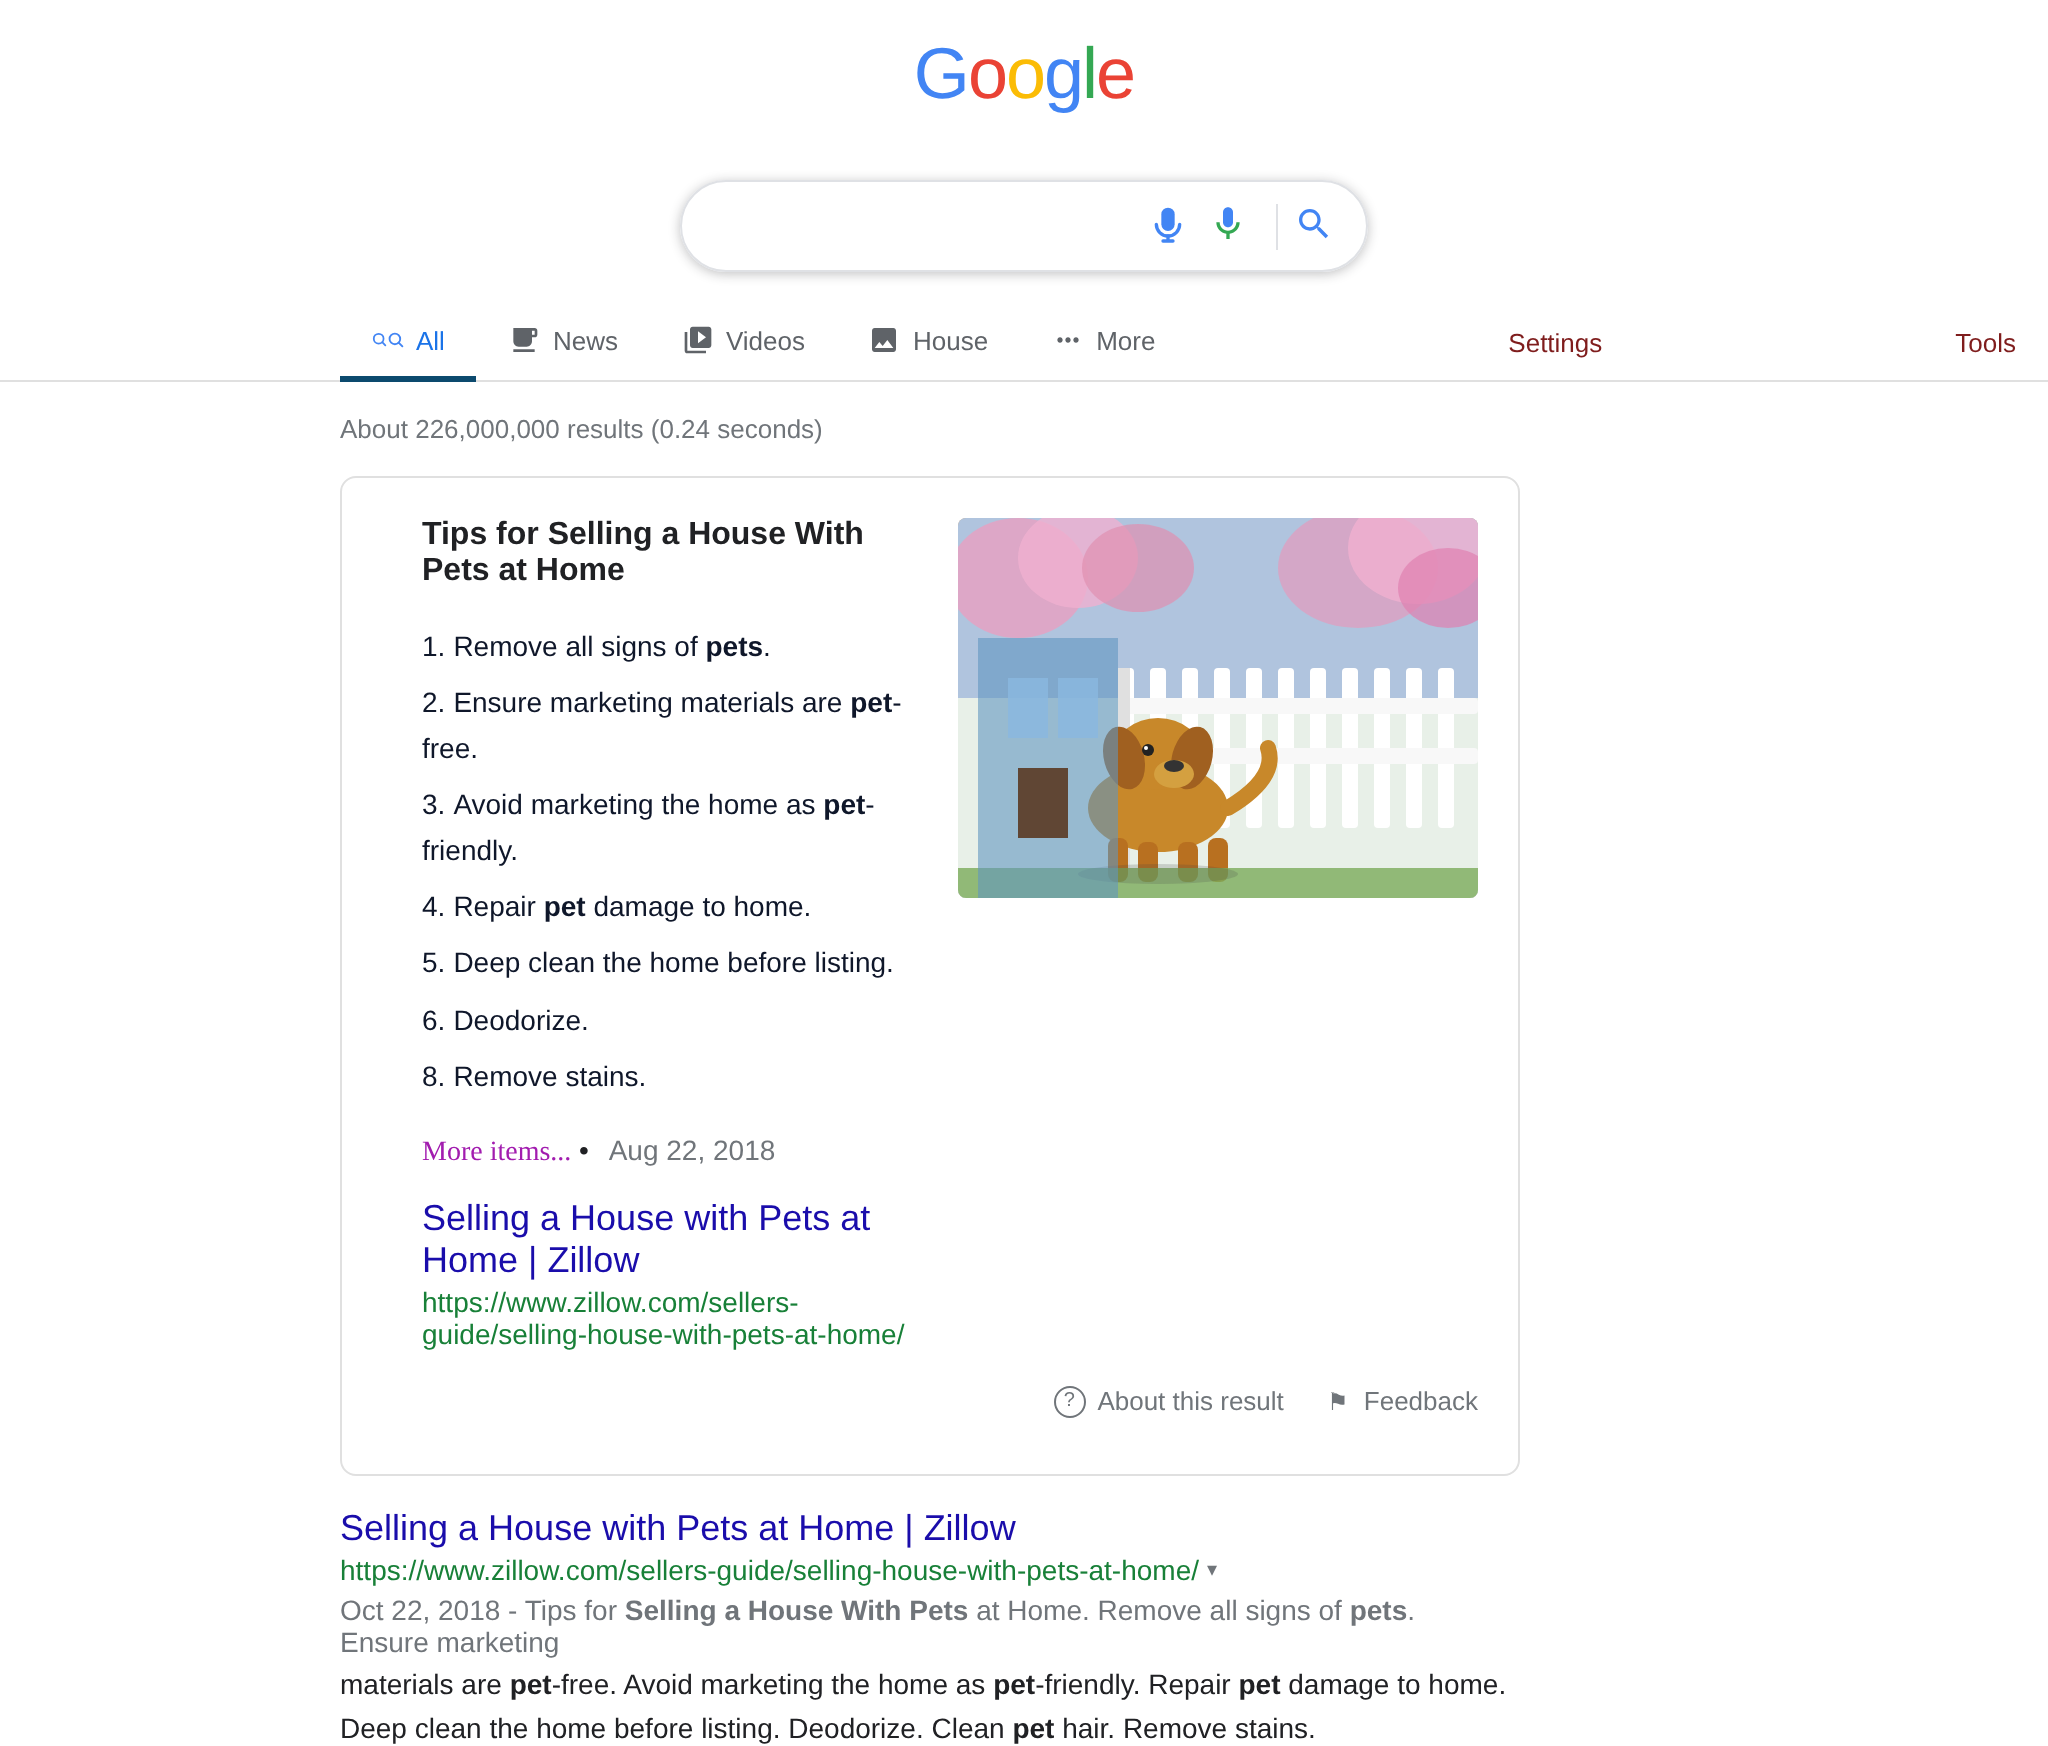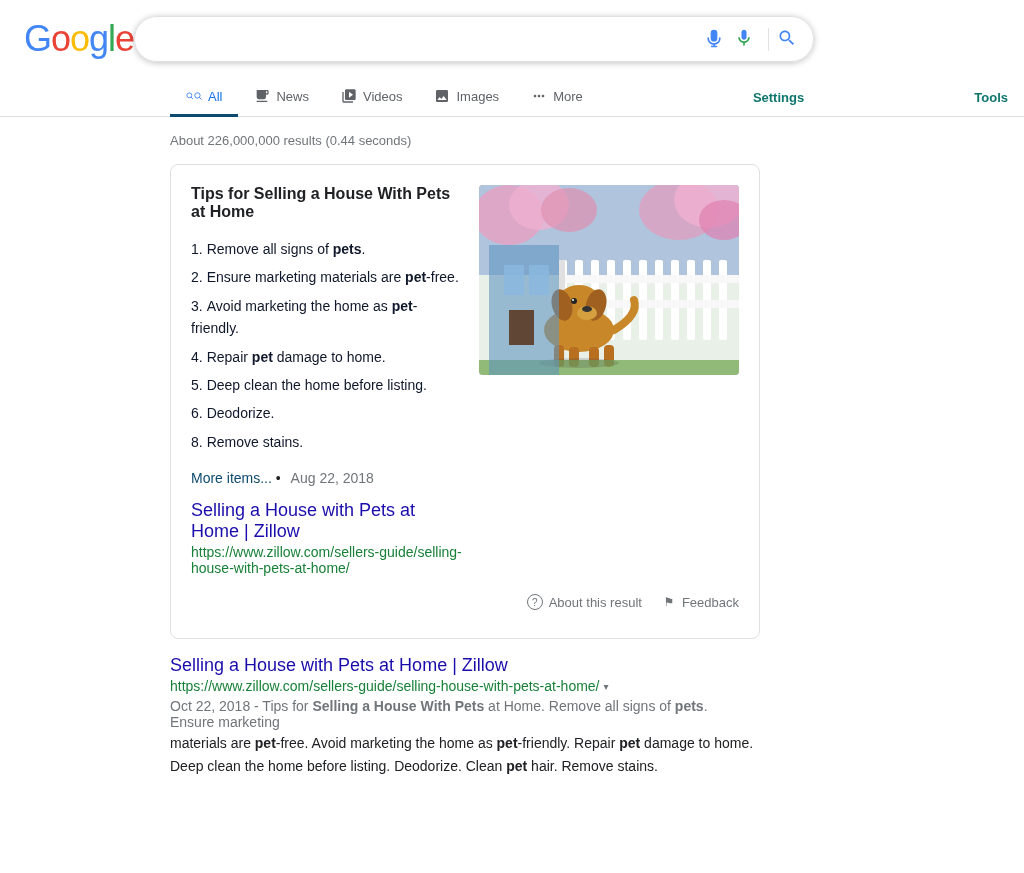--- a/index.html
+++ b/index.html
@@ -8,21 +8,22 @@
       background: #fff;
       color: #202124;
       font-size: 14px;
     }
 
     
     .header {
       display: flex;
       align-items: center;
       padding: 16px 24px 0 24px;
-      gap: 0;
+      gap: 32px;
+      flex-direction: column;
     }
 
     .google-logo {
       font-size: 36px;
       font-weight: 400;
       letter-spacing: -1px;
       text-decoration: none;
       flex-shrink: 0;
     }
     .logo-g { color: #4285F4; }
@@ -96,25 +97,24 @@
     .tab-icon {
       width: 16px;
       height: 16px;
       display: inline-flex;
       align-items: center;
       justify-content: center;
     }
 
     .tab-settings, .tab-tools {
       margin-left: auto;
-      color: #0f766e;
+      color: #7f1d1d;
       font-size: 13px;
       padding: 10px 16px;
       cursor: pointer;
-      font-weight: bold;
     }
 
     
     .results-area {
       padding: 16px 0 16px 170px;
       max-width: 760px;
     }
 
     .results-count {
       font-size: 13px;
@@ -130,20 +130,21 @@
       margin-bottom: 8px;
     }
 
     .featured-content {
       display: flex;
       gap: 16px;
     }
 
     .featured-text {
       flex: 1;
+      margin-left: 20px;
     }
 
     .featured-title {
       font-size: 16px;
       font-weight: 700;
       margin-bottom: 14px;
       color: #202124;
     }
 
     .featured-list {
@@ -166,24 +167,25 @@
       width: 260px;
       height: 190px;
       flex-shrink: 0;
       border-radius: 4px;
       overflow: hidden;
       background: #c8a882;
       position: relative;
     }
 
     .more-items-link {
-      color: #0c4a6e;
+      color: #a21caf;
       font-size: 14px;
       text-decoration: none;
       cursor: pointer;
+      font-family: Liberation Serif, serif;
     }
 
     .more-items-date {
       color: #70757a;
       font-size: 14px;
       margin-left: 6px;
     }
 
     .more-items-row {
       margin-top: 14px;
@@ -373,39 +375,39 @@
     <span>Videos</span>
   </a>
 
 
   <a class="tab">
     <span class="tab-icon">
       <svg width="16" height="16" viewBox="0 0 24 24" fill="#5f6368">
         <path d="M21 19V5c0-1.1-.9-2-2-2H5c-1.1 0-2 .9-2 2v14c0 1.1.9 2 2 2h14c1.1 0 2-.9 2-2zM8.5 13.5l2.5 3.01L14.5 12l4.5 6H5l3.5-4.5z"></path>
       </svg>
     </span>
-    <span>Images</span>
+    <span>House</span>
   </a>
 
   <a class="tab">
     <span class="tab-icon">
       <svg width="16" height="16" viewBox="0 0 24 24" fill="#5f6368">
         <path d="M6 10c-1.1 0-2 .9-2 2s.9 2 2 2 2-.9 2-2-.9-2-2-2zm12 0c-1.1 0-2 .9-2 2s.9 2 2 2 2-.9 2-2-.9-2-2-2zm-6 0c-1.1 0-2 .9-2 2s.9 2 2 2 2-.9 2-2-.9-2-2-2z"></path>
       </svg>
     </span>
     <span>More</span>
   </a>
 
   <span class="tab-settings">Settings</span>
   <span class="tab-settings">Tools</span>
 </nav>
 
 <div class="results-area">
 
-  <div class="results-count">About 226,000,000 results (0.44 seconds)</div>
+  <div class="results-count">About 226,000,000 results (0.24 seconds)</div>
 
   <div class="featured-card">
     <div class="featured-content">
       <div class="featured-text">
         <div class="featured-title">Tips for Selling a House With Pets at Home</div>
         <ol class="featured-list">
           <li><span class="num">1.</span>Remove all signs of <strong>pets</strong>.</li>
           <li><span class="num">2.</span>Ensure marketing materials are <strong>pet</strong>-free.</li>
           <li><span class="num">3.</span>Avoid marketing the home as <strong>pet</strong>-friendly.</li>
           <li><span class="num">4.</span>Repair <strong>pet</strong> damage to home.</li>

